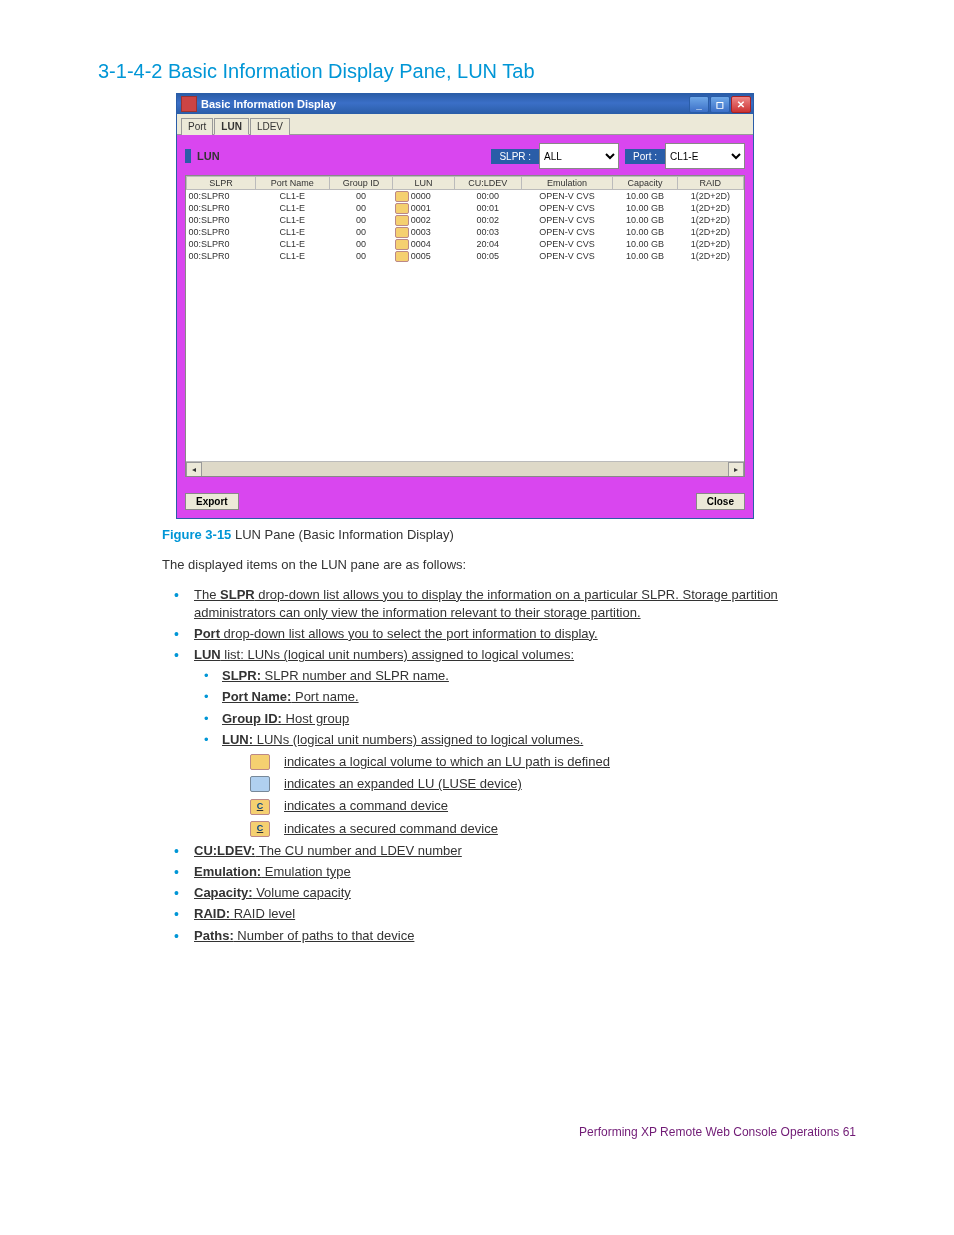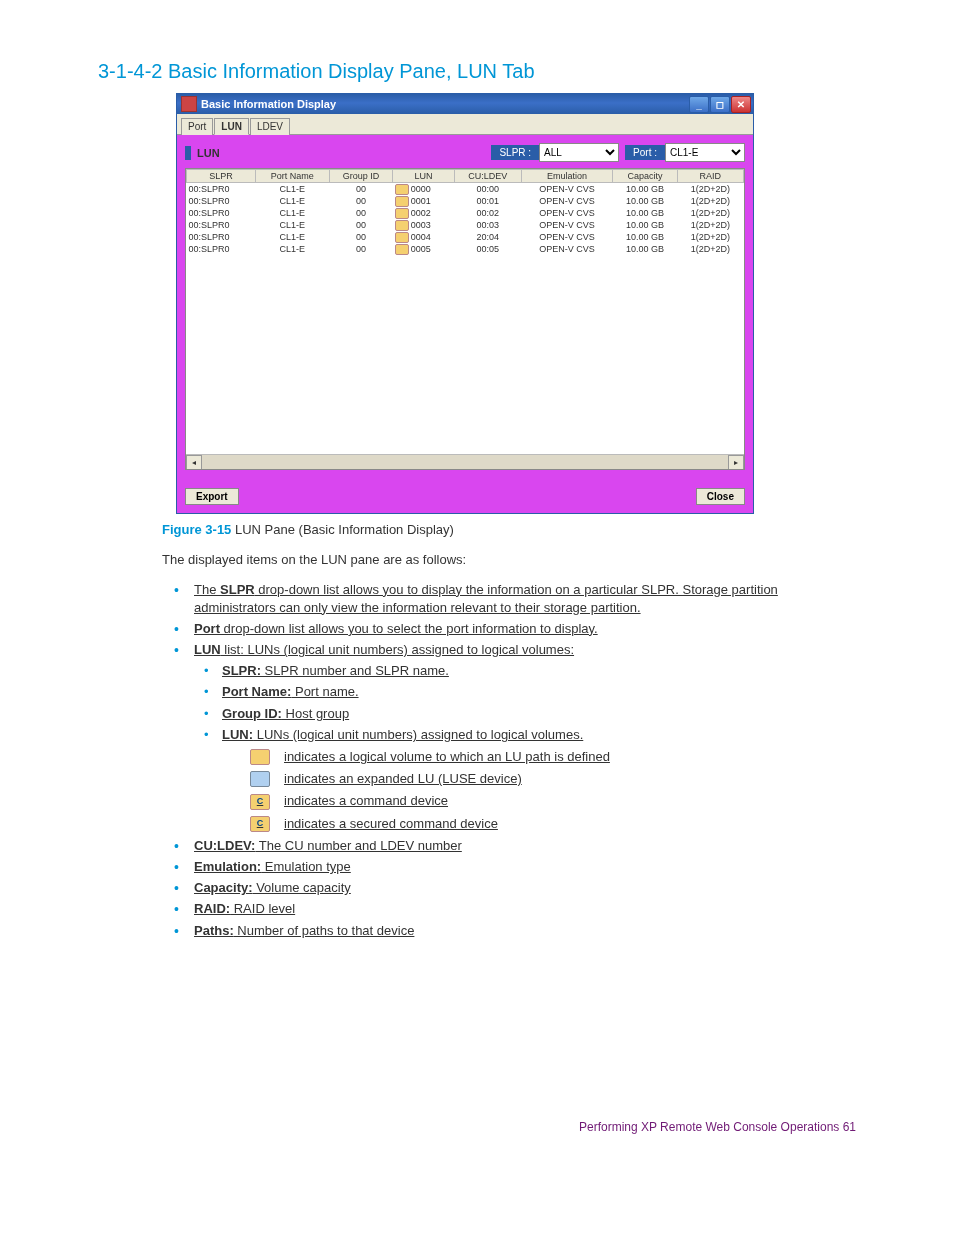--- a/index.html
+++ b/index.html
@@ -108,21 +108,21 @@
   .dd-label {
     background: #2a5da8;
     color: #fff;
     padding: 2px 8px;
     font-size: 10px;
     margin-left: 6px;
   }
   .dd-select {
     font-size: 10px;
     width: 80px;
-    height: 19px;
+    height: 26px;
     border: 1px solid #888;
     background: #fff;
     margin-left: 0;
   }
   .table-wrap {
     margin: 2px 8px 4px 8px;
     background: #fff;
     border: 1px solid #888;
     height: 300px;
     overflow: hidden;
@@ -176,21 +176,21 @@
     border: 1px solid #999;
     font-size: 8px;
     display: flex;
     align-items: center;
     justify-content: center;
   }
   .hscroll .track { flex: 1; background: #ded9c8; }
   .btnrow {
     display: flex;
     padding: 8px;
-    border-top: 6px solid #d946ef;
+    border-top: 4px solid #d946ef;
     justify-content: space-between;
   }
   .btn {
     font-size: 10px;
     padding: 2px 10px;
     background: #ece9d8;
     border: 1px solid #888;
     cursor: pointer;
     font-weight: bold;
   }

